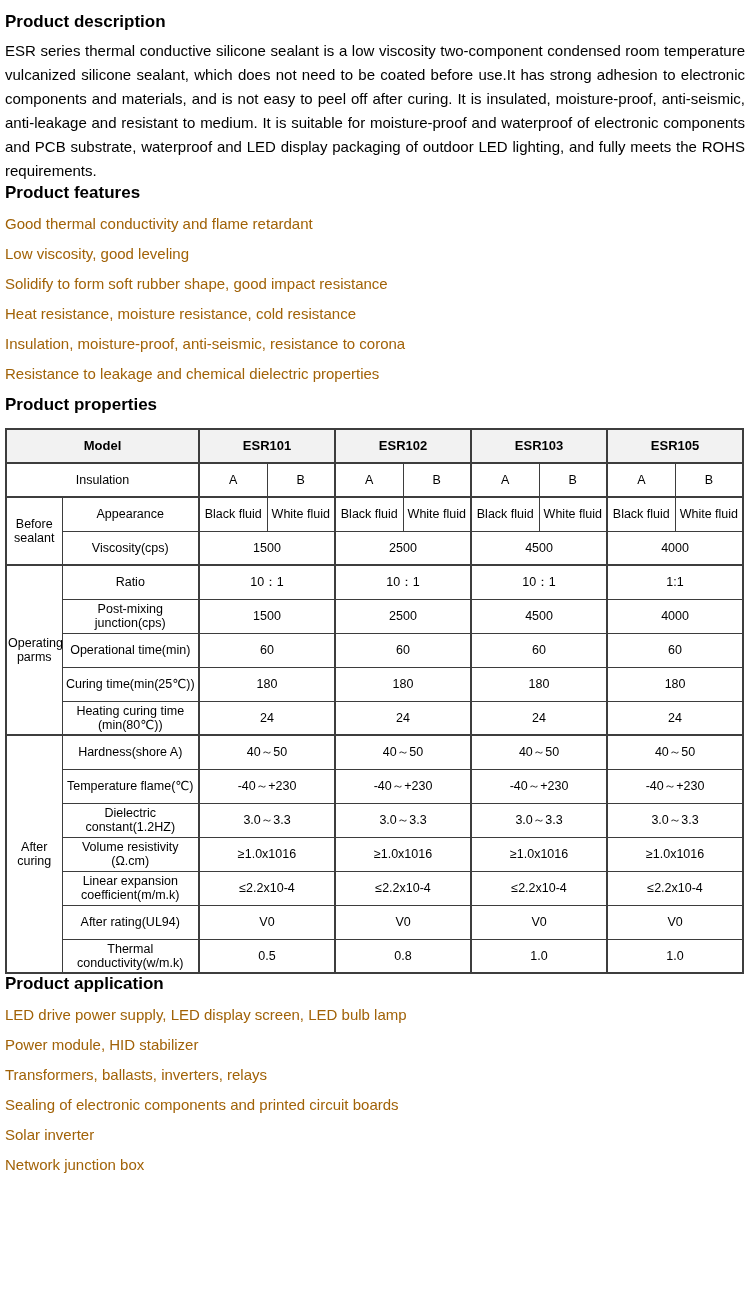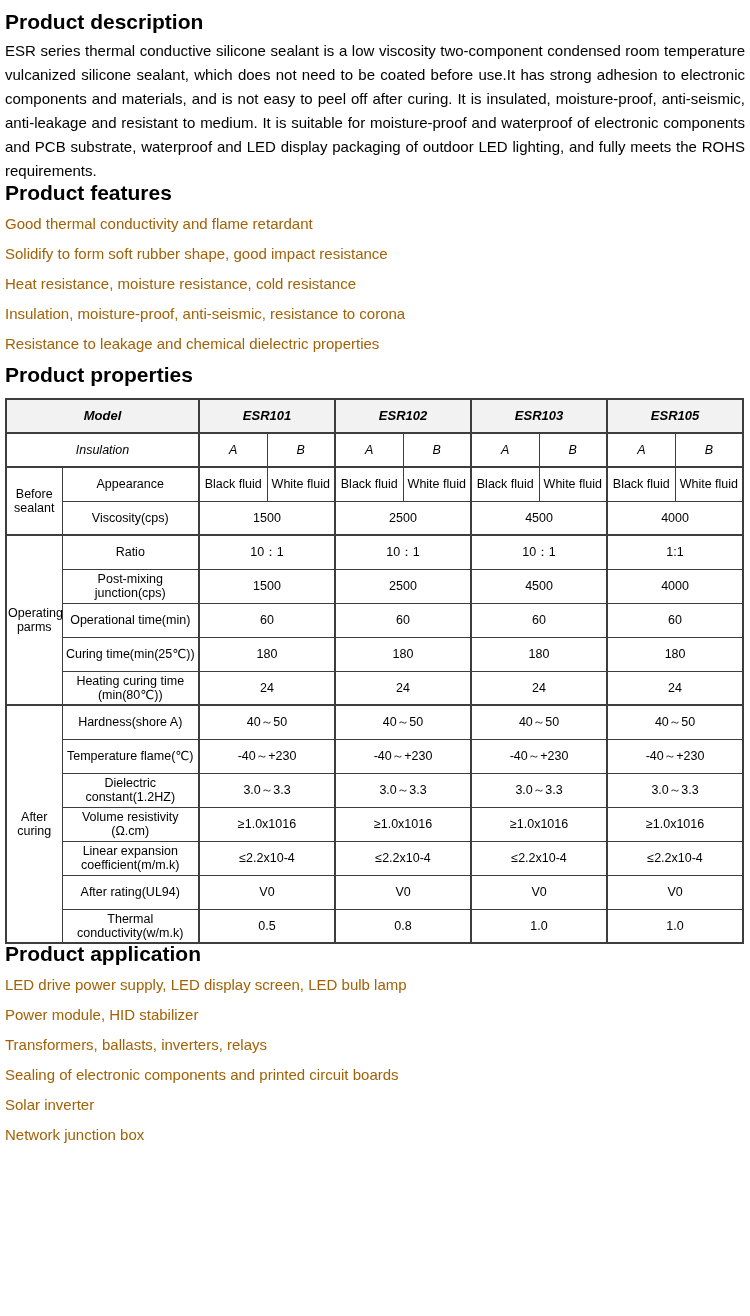--- a/index.html
+++ b/index.html
@@ -7,21 +7,21 @@
   body {
     width: 750px;
     min-height: 1316px;
     background: #ffffff;
     color: #000000;
     font-family: "Liberation Sans", "DejaVu Sans", sans-serif;
   }
   .page { padding: 12px 5px 20px 5px; }
 
   h2.sec-title {
-    font-size: 21px;
+    font-size: 17px;
     font-weight: bold;
     margin: 0;
     line-height: 20px;
     color: #000;
   }
 
   p.desc {
     margin: 7px 0 0 0;
     font-size: 15px;
     line-height: 24px;
@@ -58,38 +58,39 @@
     overflow: hidden;
     color: #000;
   }
   table.props th {
     background: #f2f2f2;
     font-weight: bold;
     font-size: 13px;
   }
   tr.r-model { height: 37px; }
   table.props tr { height: 34px; }
-  .bb2 { border-bottom-width: 2px !important; font-style: italic; }
+  .bb2 { border-bottom-width: 2px !important; }
   .bt2 { border-top-width: 2px !important; }
   .bl2 { border-left-width: 2px !important; }
 </style>
 </head>
 <body>
 
 <div class="page">
 
   <section>
     <h2 class="sec-title">Product description</h2>
     <p class="desc">ESR series thermal conductive silicone sealant is a low viscosity two-component condensed room temperature vulcanized silicone sealant, which does not need to be coated before use.It has strong adhesion to electronic components and materials, and is not easy to peel off after curing. It is insulated, moisture-proof, anti-seismic, anti-leakage and resistant to medium. It is suitable for moisture-proof and waterproof of electronic components and PCB substrate, waterproof and LED display packaging of outdoor LED lighting, and fully meets the ROHS requirements.</p>
   </section>
 
   <section>
     <h2 class="sec-title mt-features">Product features</h2>
     <div class="li-list">
       <p class="li">Good thermal conductivity and flame retardant</p>
+      <p class="li">Low viscosity, good leveling</p>
       <p class="li">Solidify to form soft rubber shape, good impact resistance</p>
       <p class="li">Heat resistance, moisture resistance, cold resistance</p>
       <p class="li">Insulation, moisture-proof, anti-seismic, resistance to corona</p>
       <p class="li">Resistance to leakage and chemical dielectric properties</p>
     </div>
   </section>
 
   <section>
     <h2 class="sec-title mt-properties">Product properties</h2>
 

